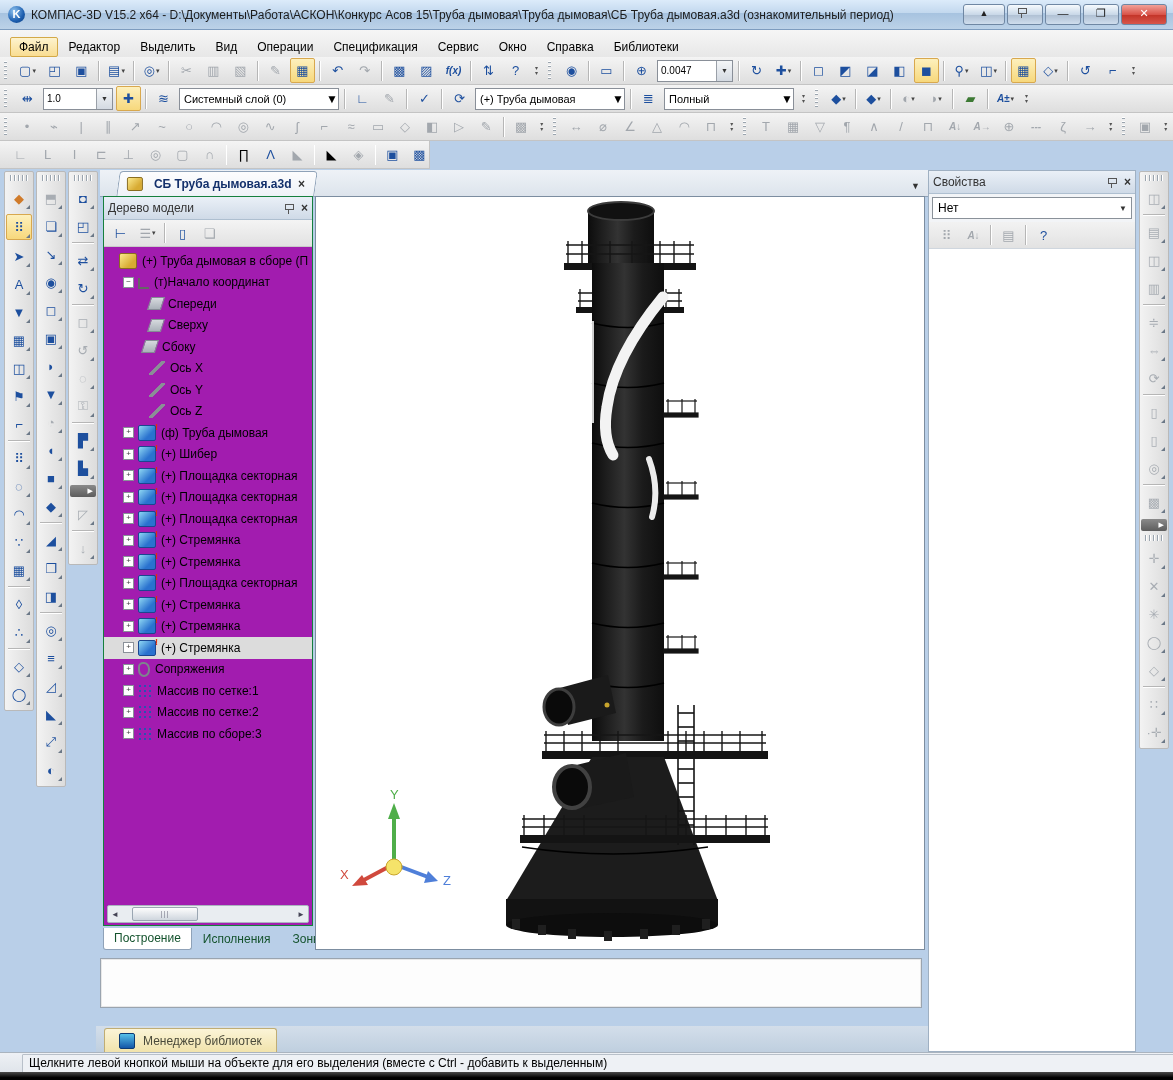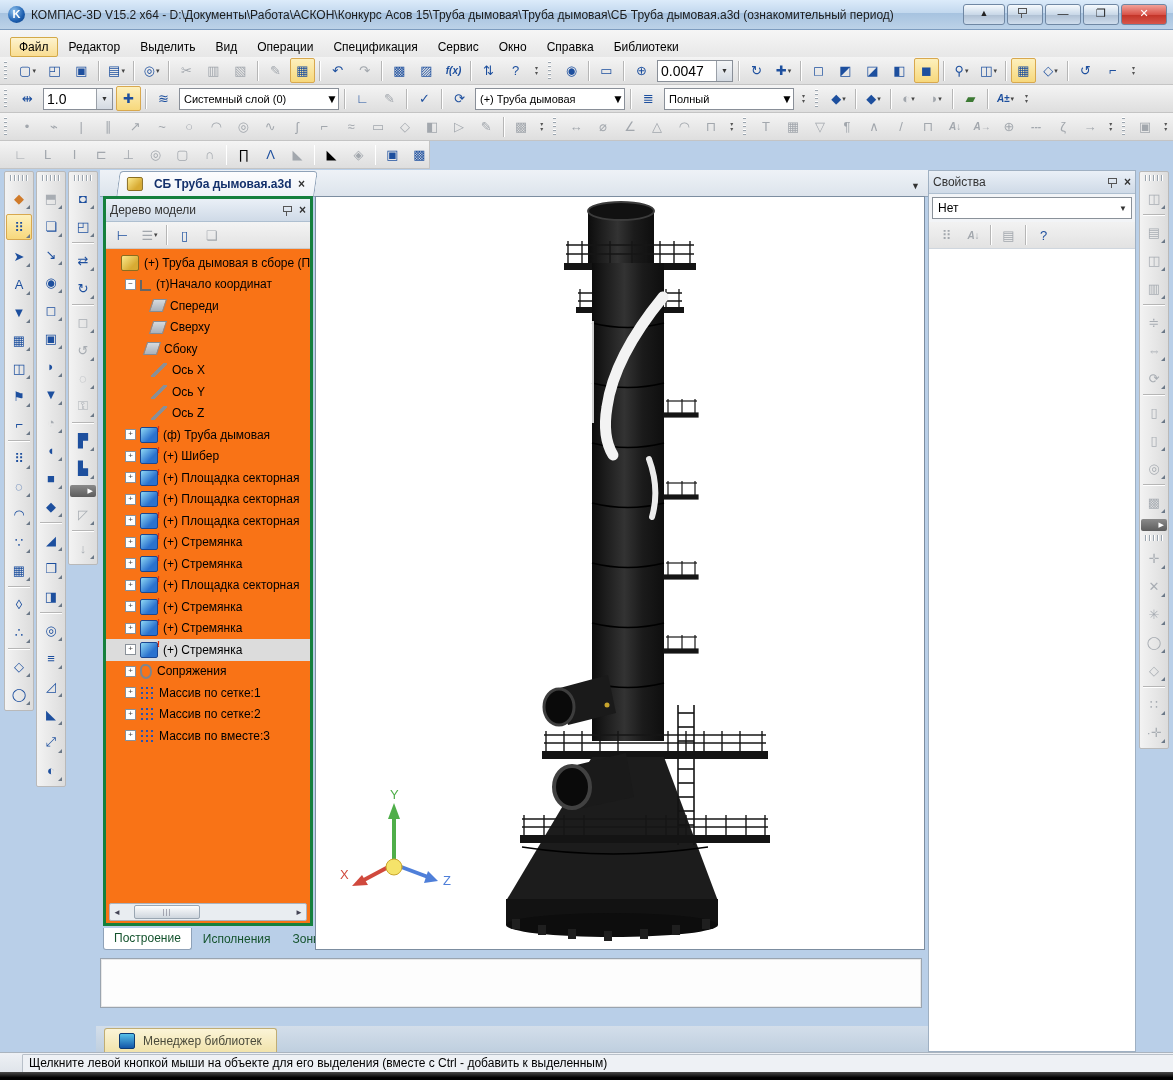--- a/index.html
+++ b/index.html
@@ -34,21 +34,21 @@
   .sep{width:1px;height:20px;background:#b6b6b6;margin:0 3px;border-right:1px solid #fff;}
   .tbi{min-width:23px;height:23px;margin:0 1px;border:1px solid transparent;border-radius:2px;
     display:flex;align-items:center;justify-content:center;font-size:13px;position:relative;cursor:default;}
   .tbi.c{color:#1d4f9e;}
   .tbi.d{color:#a2a7ad;}
   .tbi.g{color:#3d7a34;}
   .tbi.y{background:linear-gradient(#fdf0bd,#f7d87c);border:1px solid #d8a84e;color:#1d4f9e;}
   .tbi .dd{font-size:7px;color:#444;margin-left:1px;}
   .tbi.txt{font-size:10px;font-style:italic;font-weight:bold;}
   .fld{display:flex;align-items:center;height:20px;margin:0 2px;border:1px solid #898f98;background:#fff;}
-  .fld input{border:0;outline:0;height:16px;font-size:14px;padding:0 3px;font-family:inherit;}
+  .fld input{border:0;outline:0;height:16px;font-size:10px;padding:0 3px;font-family:inherit;}
   .fld .dbtn{width:15px;height:20px;background:linear-gradient(#f4f6f8,#d4dae2);border-left:1px solid #9aa0a8;
     font-size:7px;text-align:center;line-height:20px;color:#333;}
   .combo{display:flex;align-items:center;height:20px;margin:0 2px;border:1px solid #898f98;background:#fff;}
   .combo .cv{flex:1;padding:0 4px;font-size:11px;white-space:nowrap;overflow:hidden;}
   .ovf{width:11px;height:22px;margin:0 2px;display:flex;flex-direction:column;align-items:center;justify-content:center;color:#555;font-size:6px;line-height:5px;}
   
   .vcol{width:30px;background:linear-gradient(90deg,#f3f3f3,#dcdcdc);border:1px solid #b9b9b9;border-radius:2px;
     display:flex;flex-direction:column;align-items:center;padding:2px 0;box-sizing:border-box;}
   .vgrip{width:18px;height:6px;margin:1px 0 3px;
      background:repeating-linear-gradient(90deg,#9aa4ae 0 1px,#fff 1px 2px,transparent 2px 4px);}
@@ -65,22 +65,22 @@
   .docarea{left:100px;top:170px;width:828px;height:882px;}
   .tabbar{position:absolute;left:0;top:0;width:828px;height:26px;background:linear-gradient(#eef2f7,#dde4ec);
     border-bottom:1px solid #8fa2b8;display:flex;align-items:flex-end;}
   .doctab{height:24px;margin-left:18px;padding:0 10px 0 8px;display:flex;align-items:center;gap:6px;
     background:linear-gradient(#fdfdfe,#eef2f7);border:1px solid #8fa2b8;border-bottom:none;
     border-radius:4px 4px 0 0;font-weight:bold;color:#13306b;transform:skewX(-8deg);}
   .doctab>*{transform:skewX(8deg);}
   .tabclose{color:#333;font-weight:bold;font-size:12px;}
   .tablist-btn{margin-left:auto;margin-right:8px;margin-bottom:5px;font-size:9px;color:#333;}
   
-  .treepanel{position:absolute;left:3px;top:26px;width:210px;height:730px;background:#f97316;
-    border:3px solid #15803d;box-sizing:border-box;display:flex;flex-direction:column;}
+  .treepanel{position:absolute;left:3px;top:26px;width:210px;height:730px;background:#a21caf;
+    border:1px solid #15803d;box-sizing:border-box;display:flex;flex-direction:column;}
   .phead{height:22px;background:linear-gradient(#eaf0f7,#cfdae7);border-bottom:1px solid #aebfd0;
     display:flex;align-items:center;padding:0 4px;font-size:12px;color:#333;}
   .phead .sp{flex:1;}
   .pinic{width:9px;height:9px;position:relative;margin-right:8px;}
   .pinic::before{content:"";position:absolute;left:1px;top:0;width:7px;height:4px;border:1px solid #555;}
   .pinic::after{content:"";position:absolute;left:4px;top:5px;width:1px;height:5px;background:#555;}
   .xic{color:#333;font-weight:bold;font-size:12px;line-height:1;}
   .ptools{height:26px;background:linear-gradient(#f4f4f4,#e2e2e2);border-bottom:1px solid #c9c9c9;
     display:flex;align-items:center;padding-left:3px;}
   .tree{flex:1;overflow:hidden;padding-top:3px;position:relative;}
@@ -534,21 +534,21 @@
           <span>Массив по сетке:1</span>
         </div>
         <div class="trow" style="padding-left: 19px;">
           <span class="expbox">+</span>
           <span class="tico ic-array"></span>
           <span>Массив по сетке:2</span>
         </div>
         <div class="trow" style="padding-left: 19px;">
           <span class="expbox">+</span>
           <span class="tico ic-array"></span>
-          <span>Массив по вместе:3</span>
+          <span>Массив по сборе:3</span>
         </div>
       </div>
     <div class="hscroll">
       <span class="harr">◄</span>
       <span class="hthumb">|||</span>
       <span class="harr" style="margin-left:auto">►</span>
     </div>
   </div>
   <div class="treetabs">
     <span class="ttab active">Построение</span>

